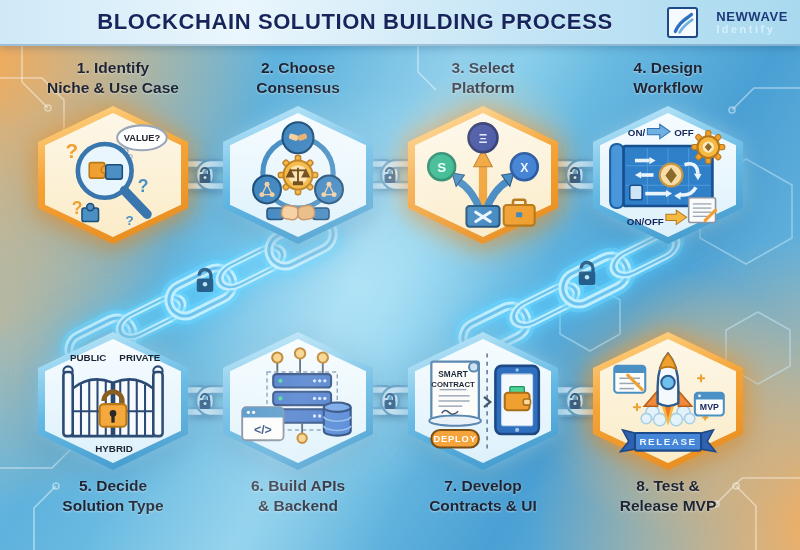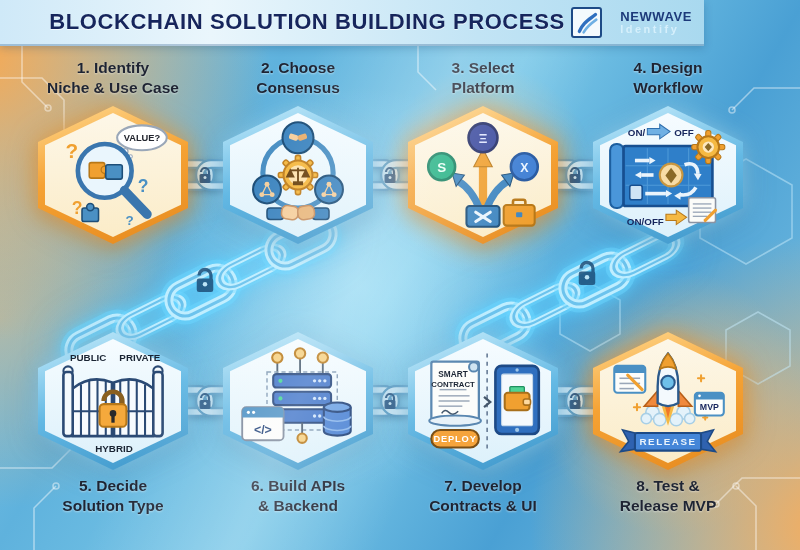--- a/index.html
+++ b/index.html
@@ -13,21 +13,21 @@
       radial-gradient(circle at 61% 31%, rgba(255,195,115,.5), rgba(255,195,115,0) 17%),
       radial-gradient(circle at 84% 73%, rgba(255,195,115,.55), rgba(255,195,115,0) 17%),
       radial-gradient(circle at 45% 52%, rgba(185,238,255,.55), rgba(185,238,255,0) 38%),
       linear-gradient(120deg,#8fcde8 0%,#5fb2dd 28%,#7ac8e8 50%,#4aa0d4 72%,#7fc4e4 100%);
   }
   .shine { position:absolute; inset:0; z-index:4; pointer-events:none;
     background:linear-gradient(115deg, transparent 32%, rgba(255,255,255,.22) 46%, transparent 60%); }
   .traces { position:absolute; inset:0; z-index:0; }
 
   
-  .band { position:absolute; left:0; top:0; width:704px; height:46px; z-index:5;
+  .band { position:absolute; left:0; top:0; width:800px; height:46px; z-index:5;
     background:linear-gradient(90deg,#cfe9f8,#eaf6fc 30%,#c2e4f5 68%,#a9d9ef);
     border-bottom:2px solid rgba(30,80,130,.28);
     display:flex; align-items:center; justify-content:center;
     box-shadow:0 2px 8px rgba(20,60,100,.25); }
   .band h1 { font-size:22px; font-weight:800; letter-spacing:.6px; color:#16255c;
     text-shadow:0 1px 0 rgba(255,255,255,.7); white-space:nowrap; margin-right:90px; }
   .logo { position:absolute; right:12px; top:7px; display:flex; align-items:center; gap:18px; }
   .logo-box { width:31px; height:31px; background:#f4fafd; border:2.5px solid #1d4a86; border-radius:3px;
     display:flex; align-items:center; justify-content:center; }
   .logo-txt { display:flex; flex-direction:column; line-height:1.05; }

